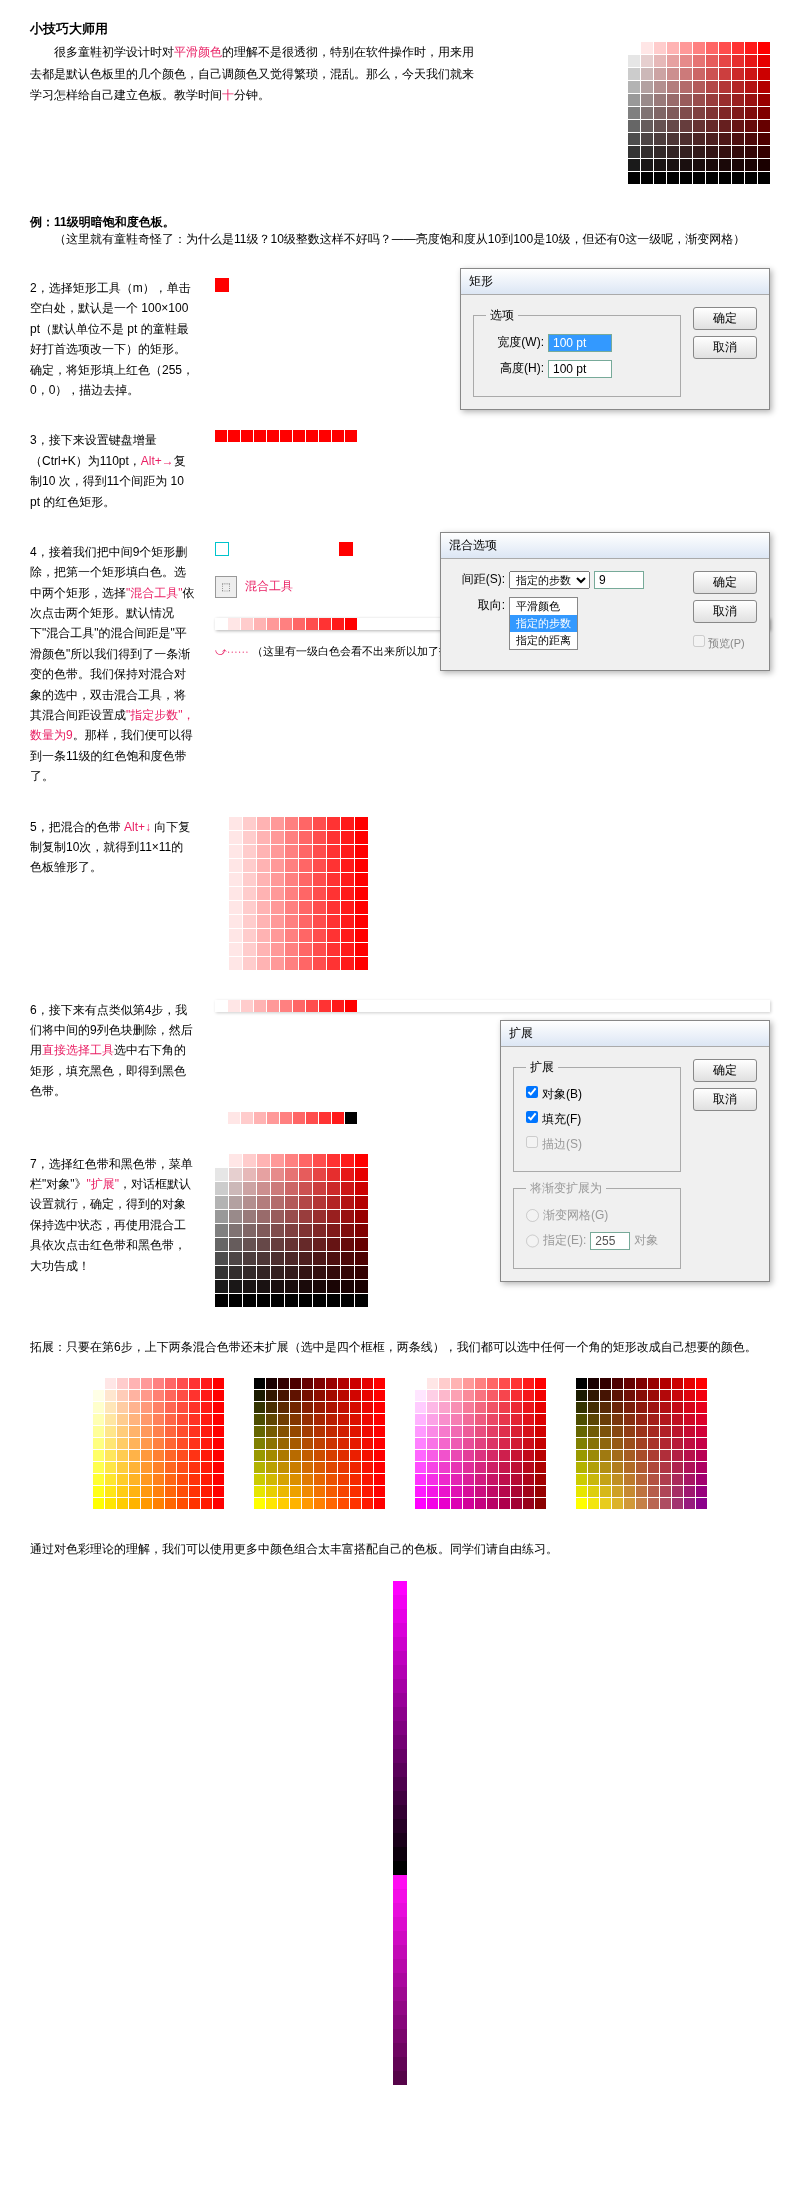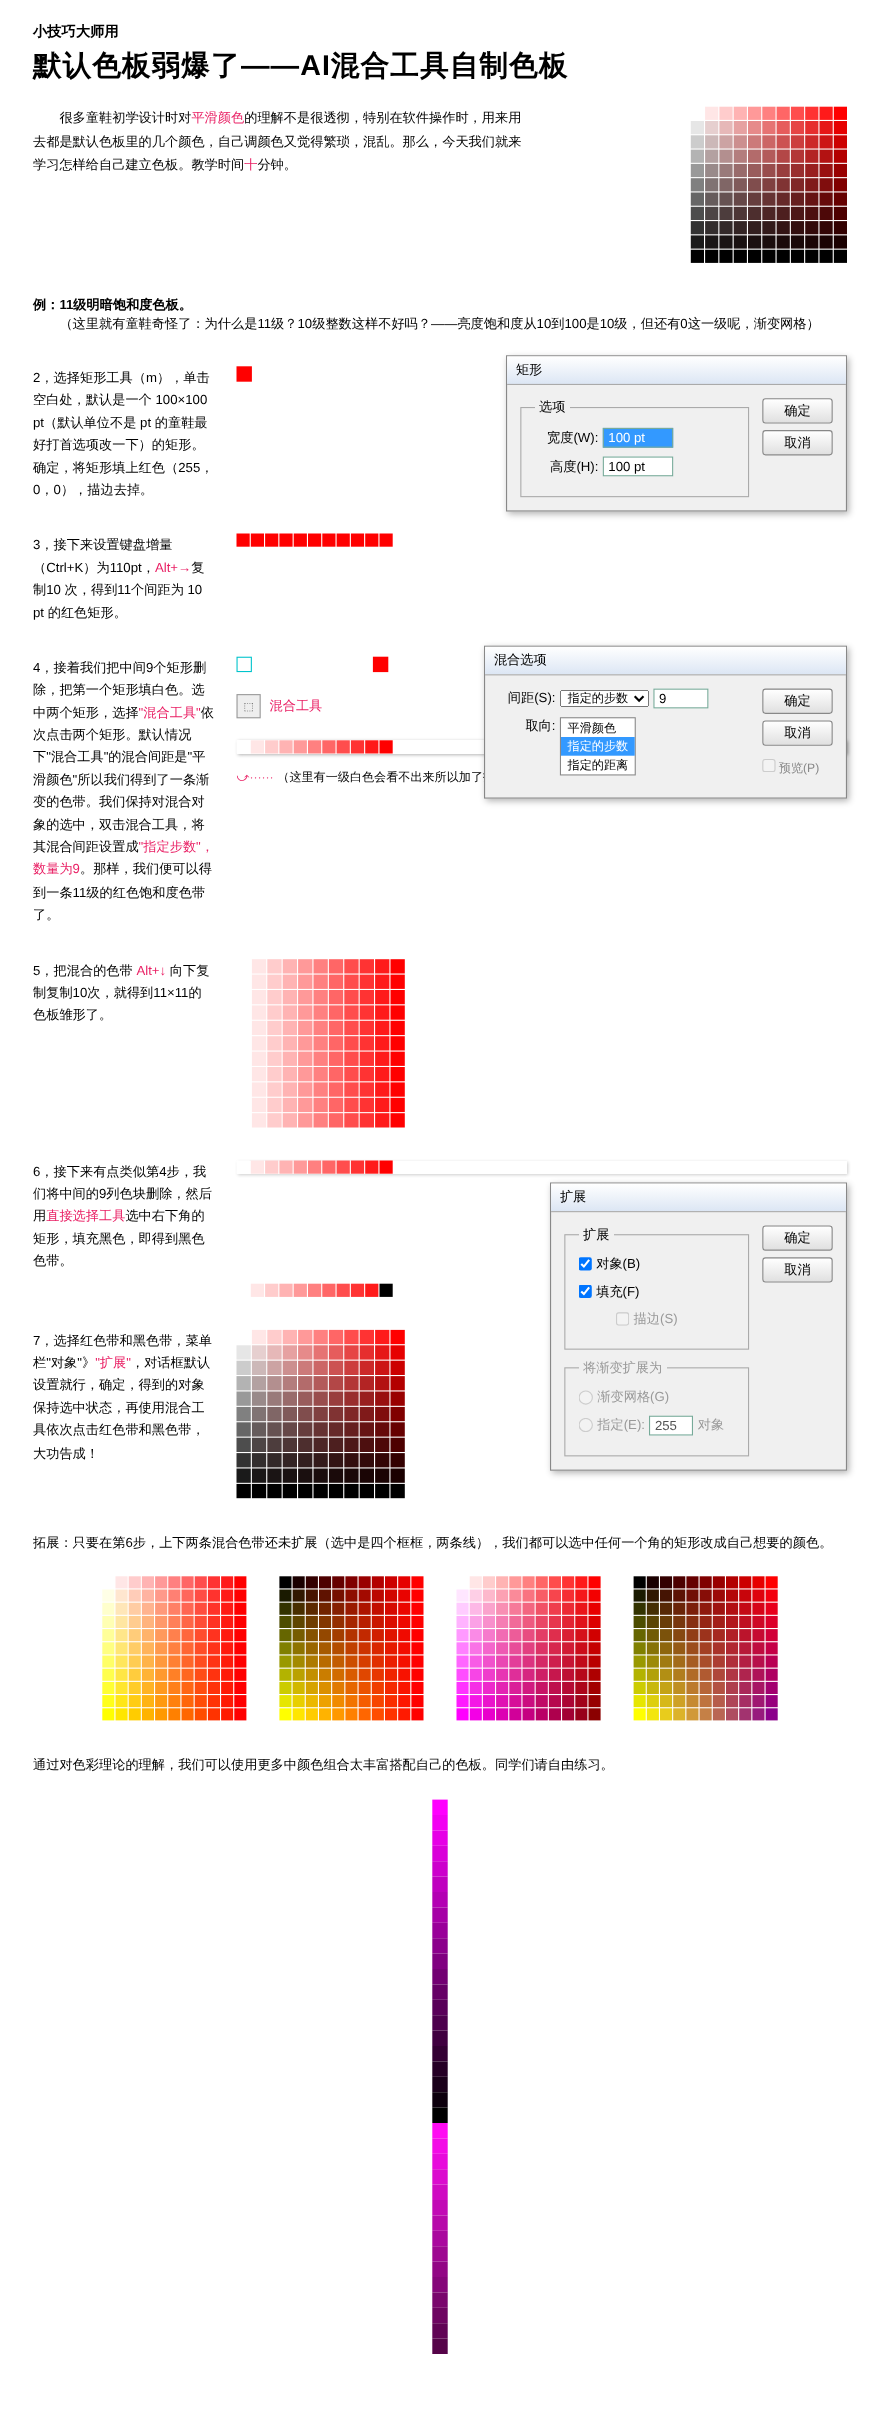--- a/index.html
+++ b/index.html
@@ -17,21 +17,21 @@
 .step-vis { margin-left: 20px; flex: 1; position: relative; }
 .red-sq { width: 14px; height: 14px; background: #ff0000; display: inline-block; }
 .cyan-sq { width: 14px; height: 14px; border: 1px solid #00c4cc; display: inline-block; }
 
 
 .dialog { background: #f0f0f0; border: 1px solid #888; box-shadow: 2px 2px 6px rgba(0,0,0,0.3); font-family: "Microsoft YaHei", Tahoma, sans-serif; }
 .dlg-title { background: linear-gradient(#fff,#dce6f4); padding: 4px 8px; font-size: 12px; border-bottom: 1px solid #aaa; }
 .dlg-body { padding: 12px; display: flex; gap: 12px; }
 .fieldset { border: 1px solid #aaa; padding: 10px 12px; background: #f0f0f0; }
 .fieldset legend { padding: 0 4px; }
-.row { display: flex; align-items: center; margin-bottom: 8px; gap: 4px; }
+.row { display: flex; margin-bottom: 8px; gap: 4px; }
 .row label { width: 58px; text-align: right; }
 .inp { width: 64px; padding: 1px 4px; font-size: 12px; border: 1px solid #7a9; background: #fff; }
 .sel-hl { background: #3399ff; color: #fff; }
 .btncol { display: flex; flex-direction: column; gap: 6px; }
 .dlg-btn { width: 64px; padding: 2px 0; font-size: 12px; background: linear-gradient(#fff,#e0e0e0); border: 1px solid #888; border-radius: 3px; }
 .dropdown { border: 1px solid #888; background: #fff; font-size: 11px; }
 .dropdown .opt { padding: 1px 6px; white-space: nowrap; }
 .dropdown .opt.sel { background: #3399ff; color: #fff; }
 select.native { font-size: 11px; padding: 0 2px; }
 
@@ -46,21 +46,20 @@
 .note-line { margin: 20px 0; line-height: 1.8; }
 .dotted-arrow { color: #e91e63; font-size: 11px; }
 
 .chk { width:12px; height:12px; }
 </style>
 </head>
 <body>
 
 <div class="container">
   <div class="subtitle">小技巧大师用</div>
-  <div class="title">默认色板弱爆了——AI混合工具自制色板</div>
 
   <div class="intro-row">
     <div class="intro-text">
       <span>很多童鞋初学设计时对</span><span class="pink">平滑颜色</span><span>的理解不是很透彻，特别在软件操作时，用来用去都是默认色板里的几个颜色，自己调颜色又觉得繁琐，混乱。那么，今天我们就来学习怎样给自己建立色板。教学时间</span><span class="pink">十</span><span>分钟。</span>
     </div>
     <div id="pal-intro" class="grid-palette" style="grid-template-columns: repeat(11, 12px);">
         <div style="width: 12px; height: 12px; background: rgb(255, 255, 255);"></div>
         <div style="width: 12px; height: 12px; background: rgb(255, 230, 230);"></div>
         <div style="width: 12px; height: 12px; background: rgb(255, 204, 204);"></div>
         <div style="width: 12px; height: 12px; background: rgb(255, 179, 179);"></div>
@@ -466,21 +465,21 @@
             <fieldset class="fieldset" style="margin-bottom:8px;">
               <legend>扩展</legend>
               <div class="row">
                   <input type="checkbox" class="chk" checked="" style=""> 
                   <span>对象(B)</span>
                 </div>
               <div class="row">
                   <input type="checkbox" class="chk" checked="" style=""> 
                   <span>填充(F)</span>
                 </div>
-              <div class="row" style="color:#999;margin-left:34px;">
+              <div class="row" style="color:#999;">
                   <input type="checkbox" class="chk" disabled="" style=""> 
                   <span>描边(S)</span>
                 </div>
             </fieldset>
             <fieldset class="fieldset" style="color:#999;">
               <legend>将渐变扩展为</legend>
               <div class="row">
                   <input type="radio" disabled="" style=""> 
                   <span>渐变网格(G)</span>
                 </div>

